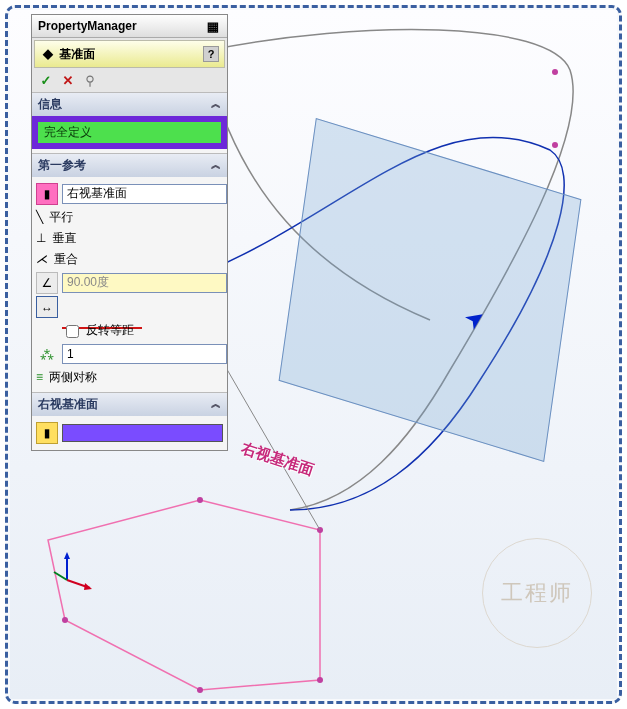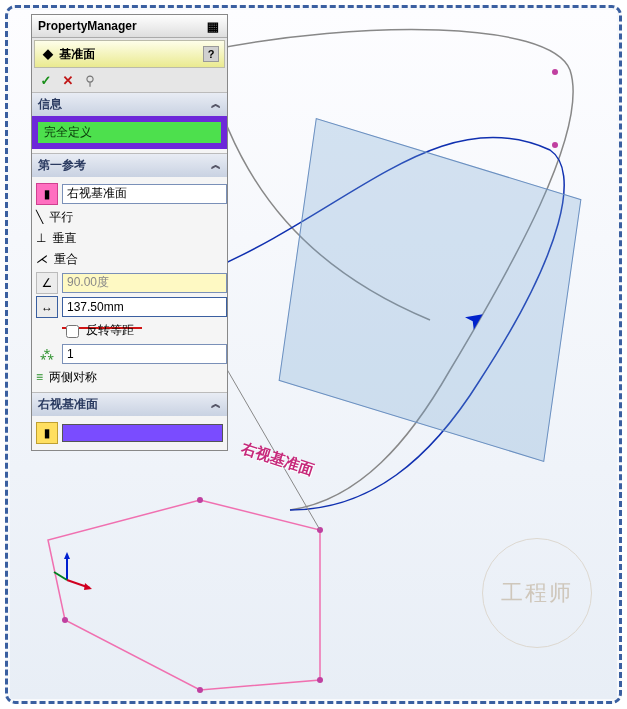--- a/index.html
+++ b/index.html
@@ -116,21 +116,20 @@
         <div class="ricon">⋌</div>
         <span>重合</span>
       </div>
       <div class="row">
         <div class="ricon">∠</div>
         <input type="text" disabled="" style="background: #fef9c3; color: rgb(136, 136, 136);" value="90.00度">
 
       </div>
       <div class="row">
         <div class="ricon highlight">↔</div>
-        <input type="text" class="highlight" value="137.50mm" style="">
 
       </div>
       <div style="height:2px;margin:-2px 0 2px 26px"><span class="redline" style="width:80px;height:0"></span></div>
       <div class="ckline">
         <input type="checkbox" style="">
         <span>反转等距</span>
       </div>
       <div class="row">
         <div class="ricon" style="border:none;background:none;color:#2a8f2a">⁂</div>
         <input type="text" value="1" style="">

